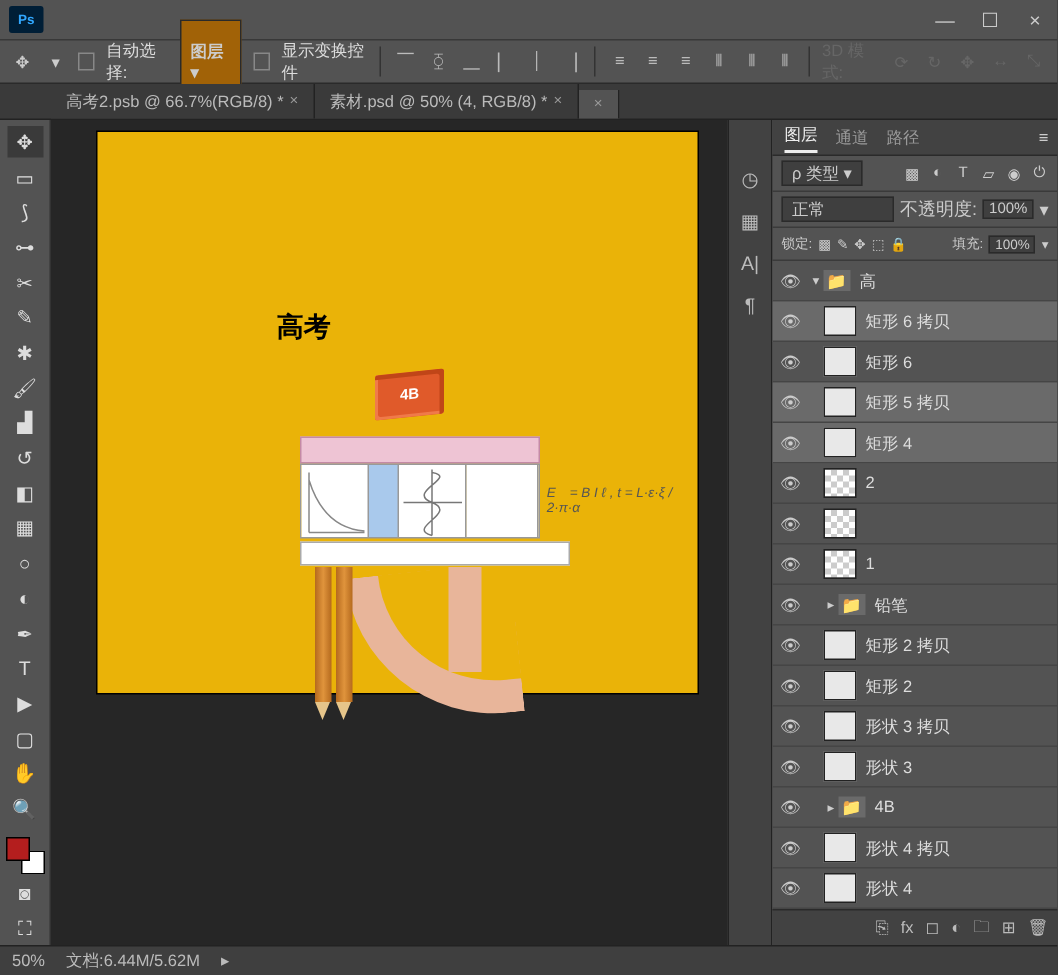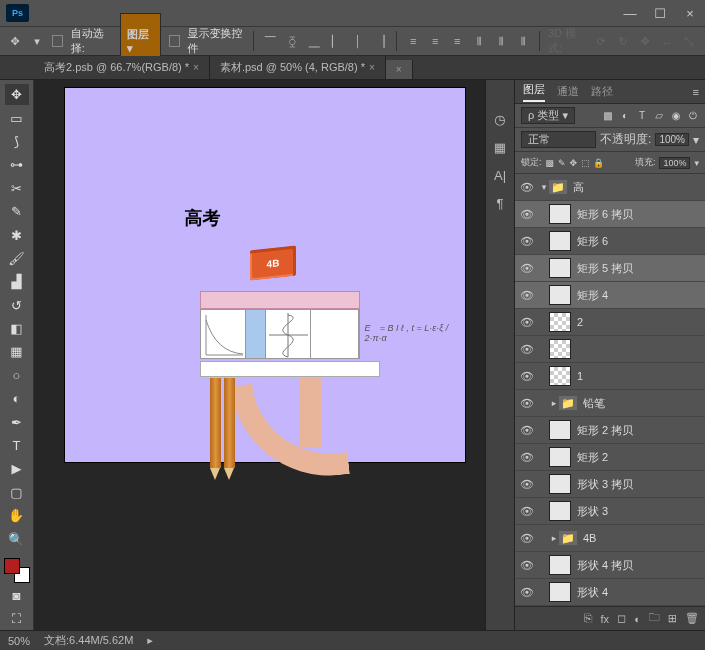--- a/index.html
+++ b/index.html
@@ -34,21 +34,21 @@
 .workarea { display:flex; height:calc(650px - 26px - 30px - 24px - 20px); }
 .toolbox { width:34px; background:#535353; border-right:1px solid #333; display:flex; flex-direction:column; align-items:center; padding-top:4px; gap:2px; position:relative; }
 .tool { width:24px; height:22px; display:flex; align-items:center; justify-content:center; color:#ddd; font-size:13px; }
 .tool.sel { background:#3a3a3a; }
 .tool-sw { margin-top:4px; }
 .fgbg { position:relative; width:26px; height:26px; margin-top:6px; }
 .fgbg .fg { position:absolute; width:16px; height:16px; background:#b41e1e; border:1px solid #000; left:0; top:0; z-index:2; }
 .fgbg .bg { position:absolute; width:16px; height:16px; background:#fff; border:1px solid #000; right:0; bottom:0; }
 
 .canvas-wrap { flex:1; background:#262626; display:flex; align-items:flex-start; justify-content:center; padding:8px 0 0 0; overflow:hidden; position:relative; }
-.canvas { width:400px; height:374px; background:#c4b5fd; position:relative; box-shadow:0 0 0 1px #000; margin-left:10px;}
+.canvas { width:400px; height:374px; background:#eab308; position:relative; box-shadow:0 0 0 1px #000; margin-left:10px;}
 .cv-title { position:absolute; left:120px; top:118px; font-size:18px; font-weight:bold; color:#000; }
 .eraser { position:absolute; left:185px; top:160px; width:46px; height:30px; background:#e05a2a; transform:skewY(-6deg); border-radius:2px; display:flex; align-items:center; justify-content:center; color:#fff; font-size:10px; font-weight:bold; box-shadow: -3px 3px 0 #c04518 inset, 2px -2px 0 #f07a4a inset; }
 .ruler-top { position:absolute; left:135px; top:203px; width:160px; height:18px; background:#eec4d4; border:1px solid #c48aa6; }
 .formula-row { position:absolute; left:135px; top:221px; width:160px; height:50px; display:flex; border:1px solid #999; }
 .formula-row > div { border-right:1px solid #999; }
 .graph1 { width:45px; background:#fff; position:relative; }
 .bluebar { width:20px; background:#a9c9ec; }
 .graph2 { width:45px; background:#fff; position:relative; }
 .blank { flex:1; background:#fff; }
 .eq { position:absolute; left:300px; top:235px; font-size:9px; color:#555; font-style:italic; }

